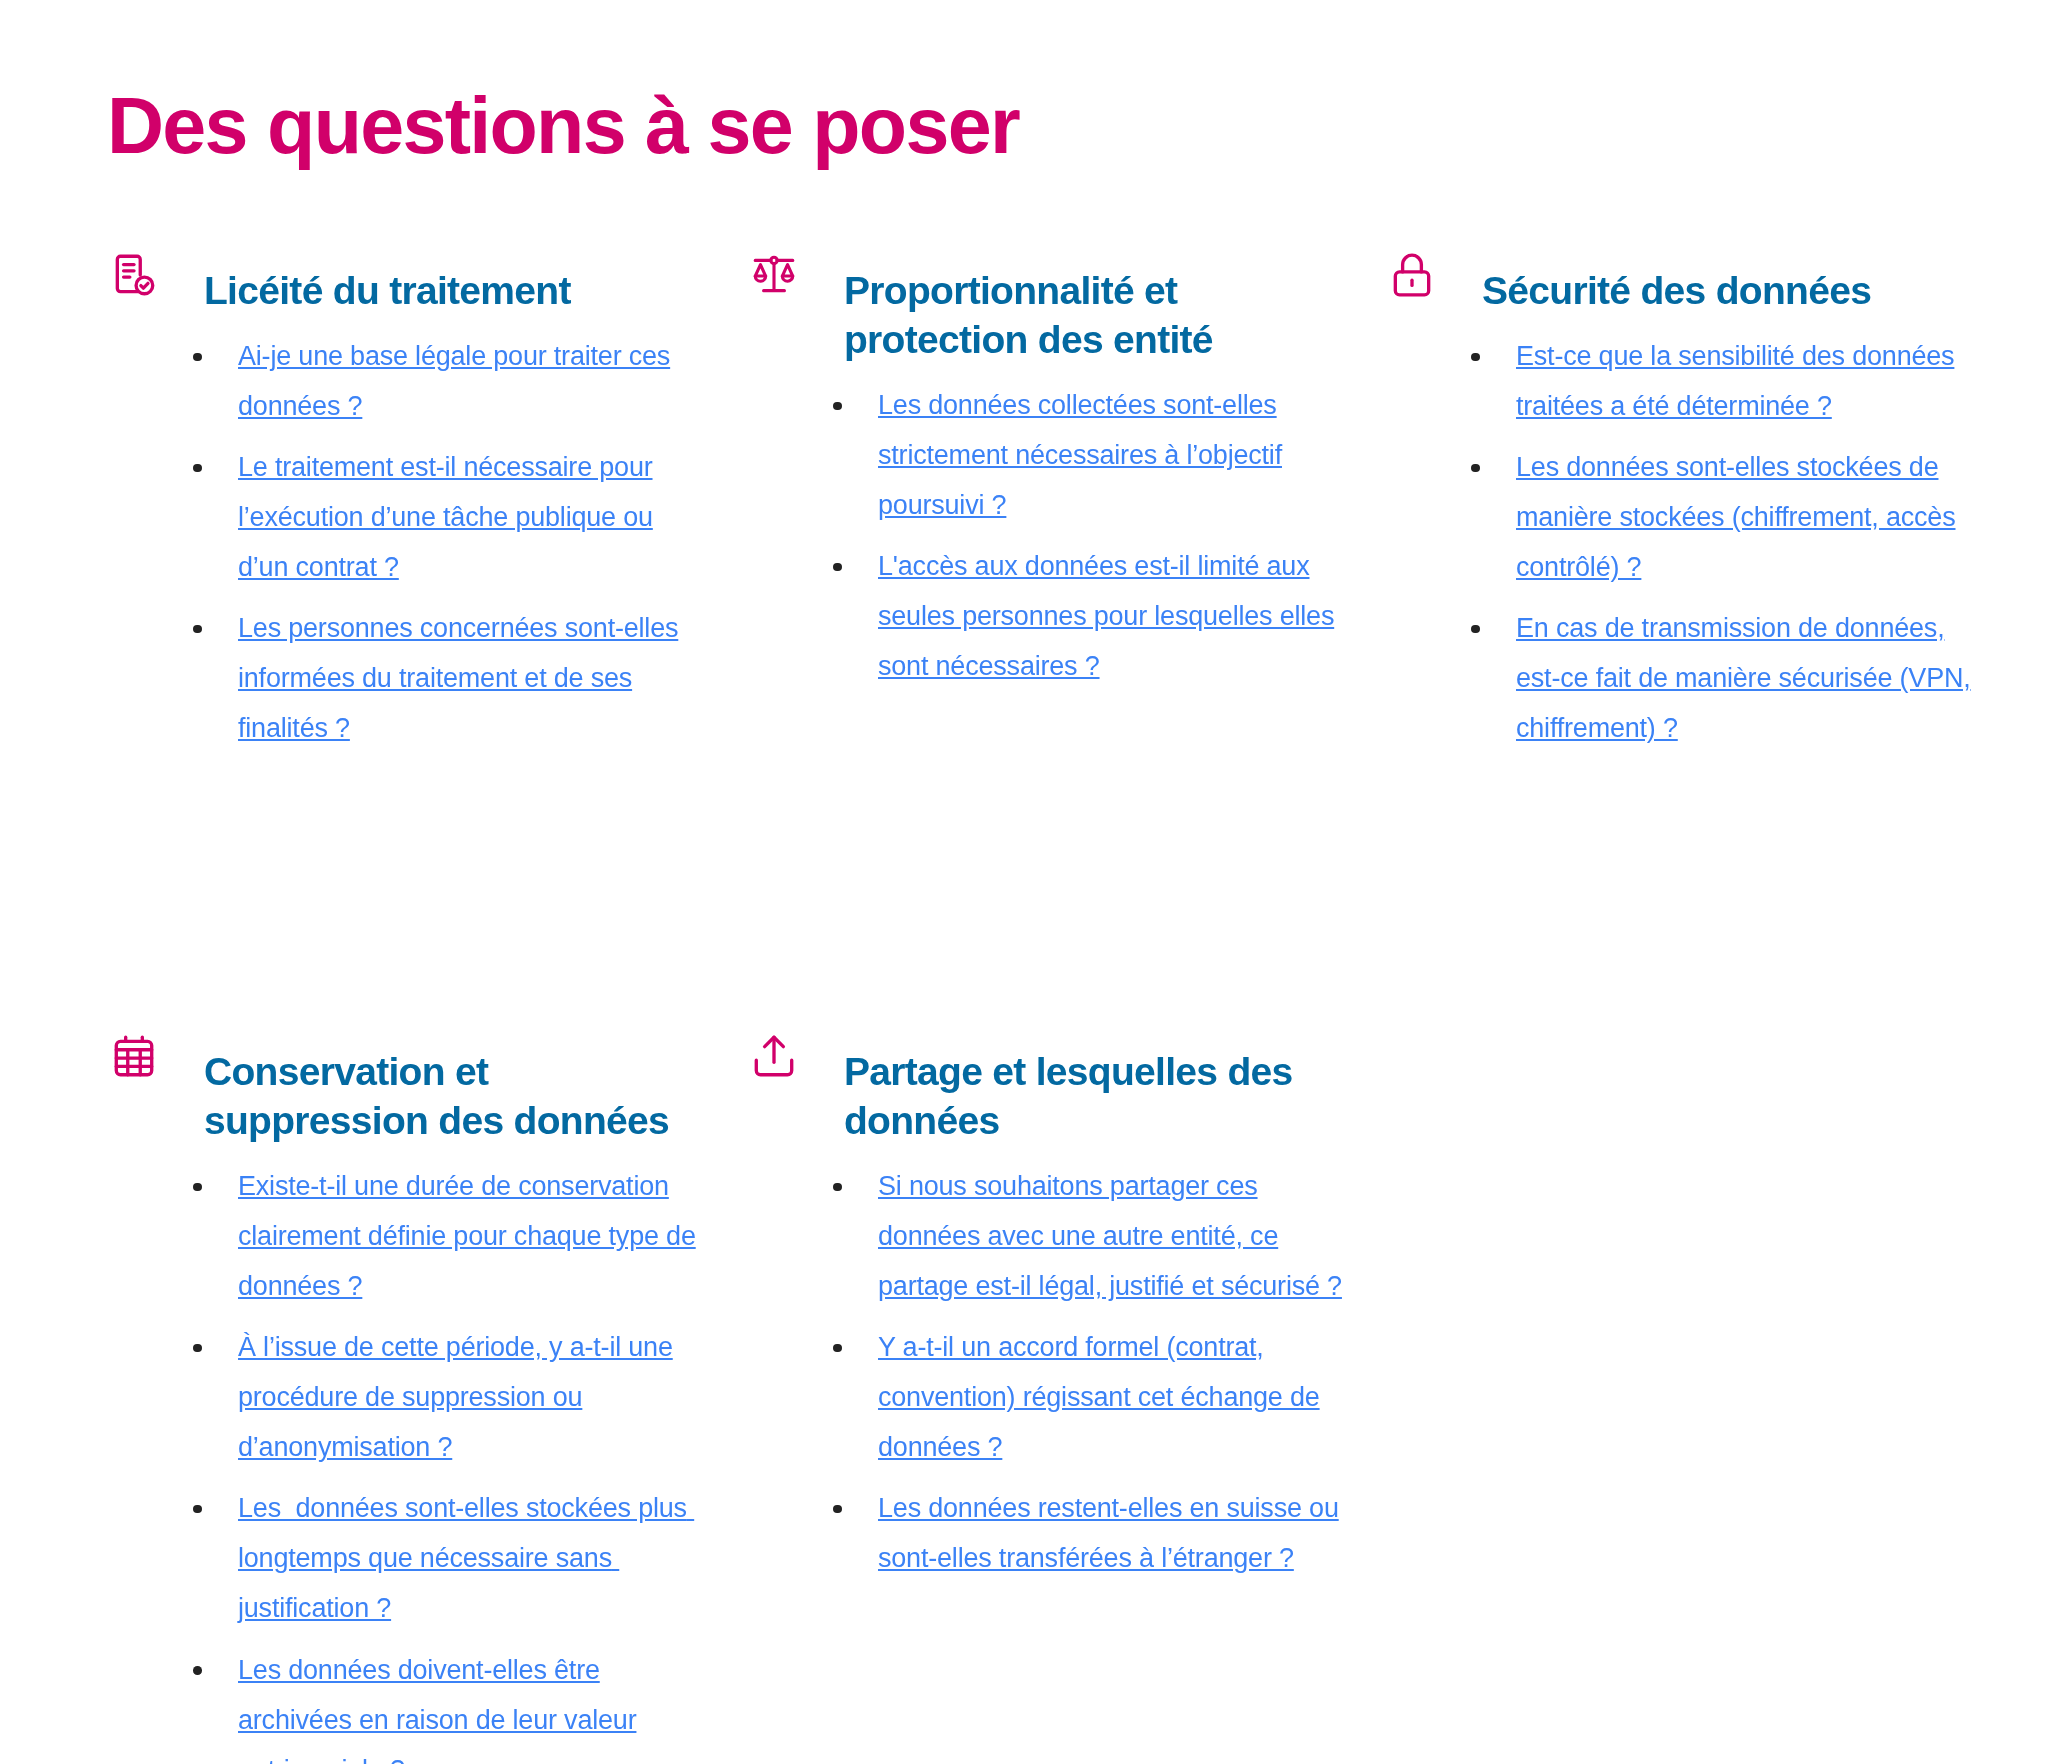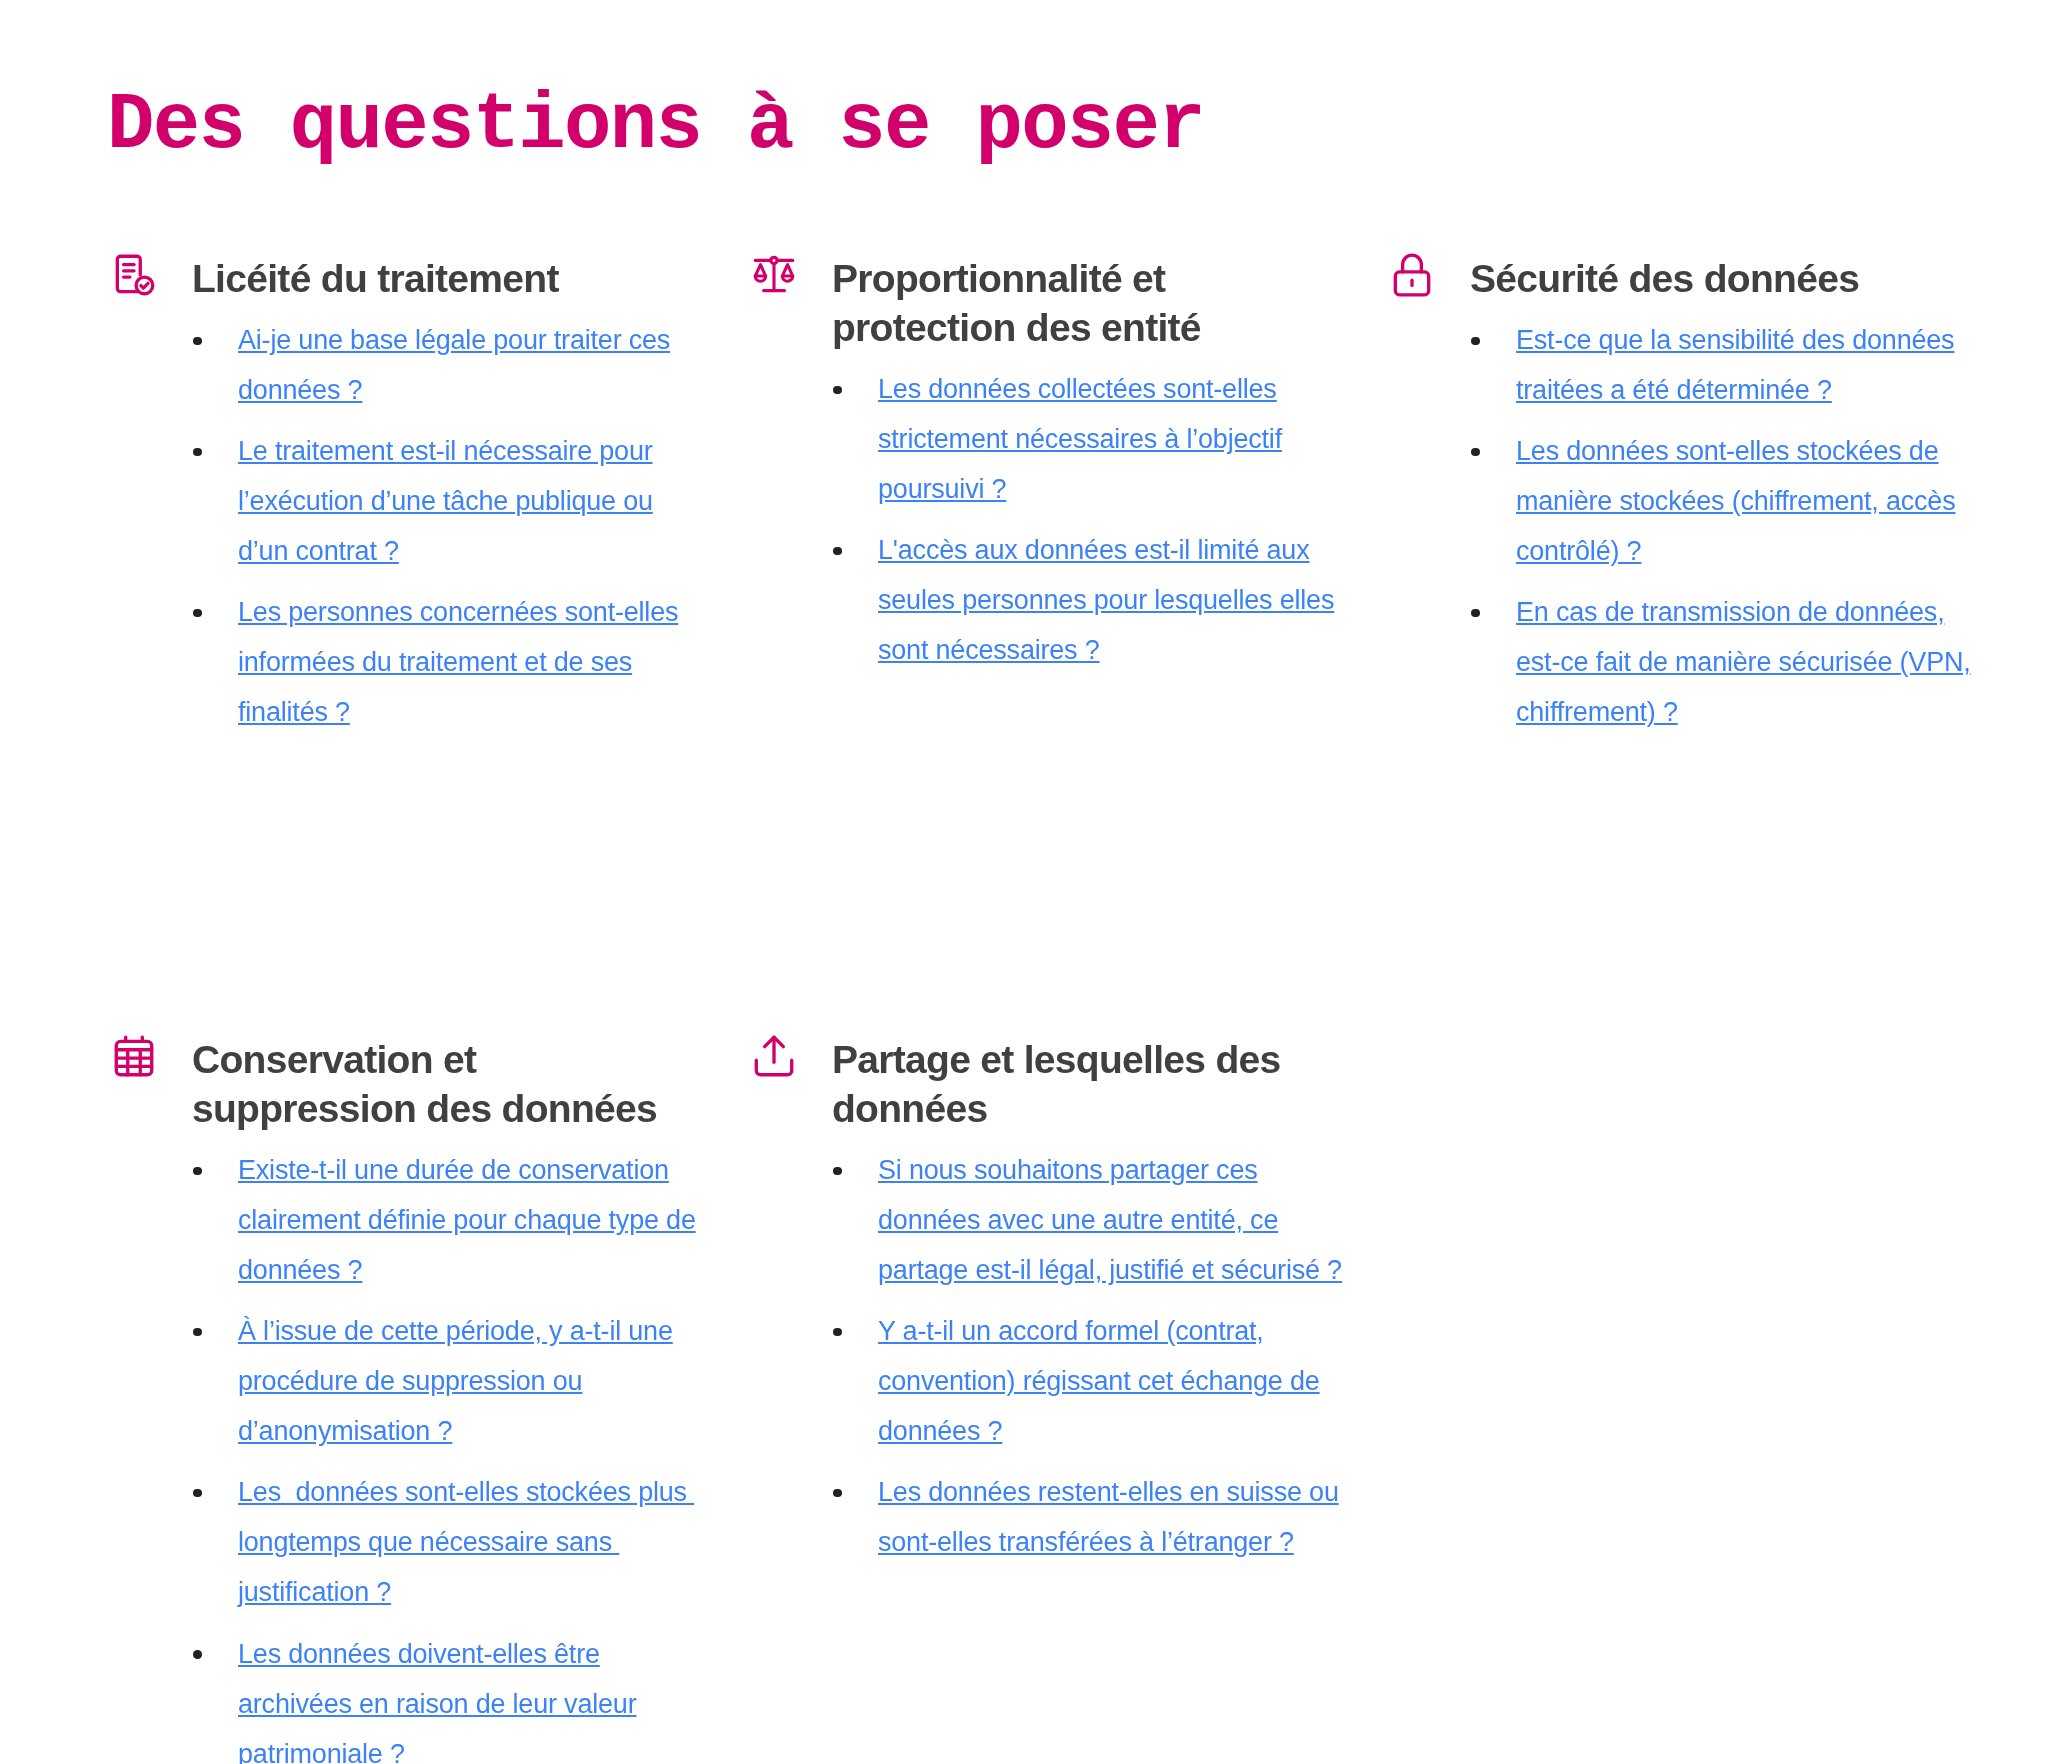--- a/index.html
+++ b/index.html
@@ -4,33 +4,33 @@
 <style>
   html, body { margin: 0; padding: 0; background: #ffffff; }
   body {
     width: 2065px; height: 1765px; overflow: hidden; position: relative;
     font-family: "Liberation Sans", "DejaVu Sans", sans-serif;
     color: #222222;
   }
   .page-title {
     position: absolute; left: 107px; top: 83px; margin: 0;
     font-size: 79px; font-weight: 700; letter-spacing: -1.7px;
-    color: #d1006a; line-height: 1.1; font-family: Liberation Mono, monospace;
+    color: #d1006a; line-height: 1.1;
   }
   .section {
     position: absolute; width: 602px;
   }
   .section .icon {
     position: absolute; left: 0; top: 0; width: 50px; height: 50px;
   }
   .section .icon svg { width: 50px; height: 50px; display: block; }
   .section h2 {
-    margin: 4px; padding-left: 79px;
+    margin: 16px; padding-left: 79px;
     font-size: 39px; font-weight: 700; letter-spacing: -0.7px;
-    color: #404040; line-height: 49px;
+    color: #0369a1; line-height: 49px;
   }
   .section ul {
     list-style: none; margin: 12px 0 0 0; padding: 0 0 0 129px;
   }
   .section li {
     position: relative;
     font-size: 27px; line-height: 50px; color: #3b82f6;
     margin-bottom: 11.2px;
     letter-spacing: -0.2px;
     text-decoration: underline;

